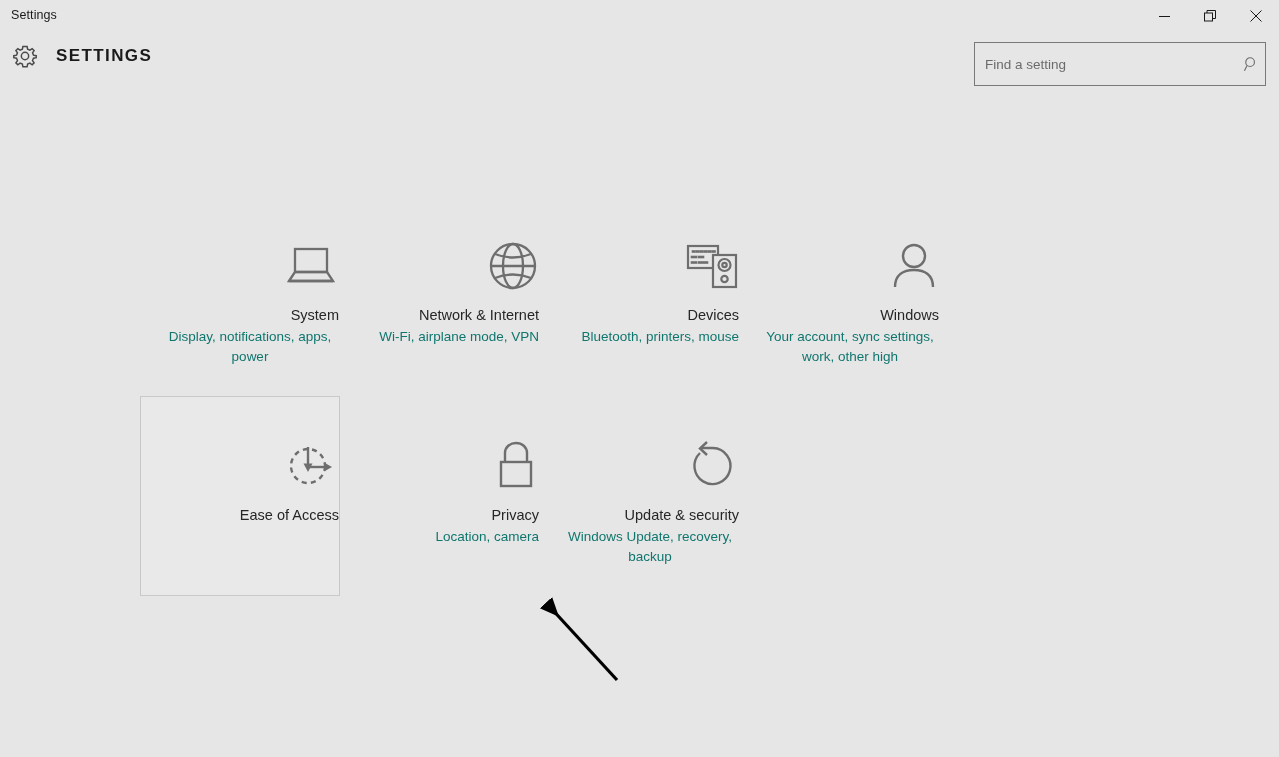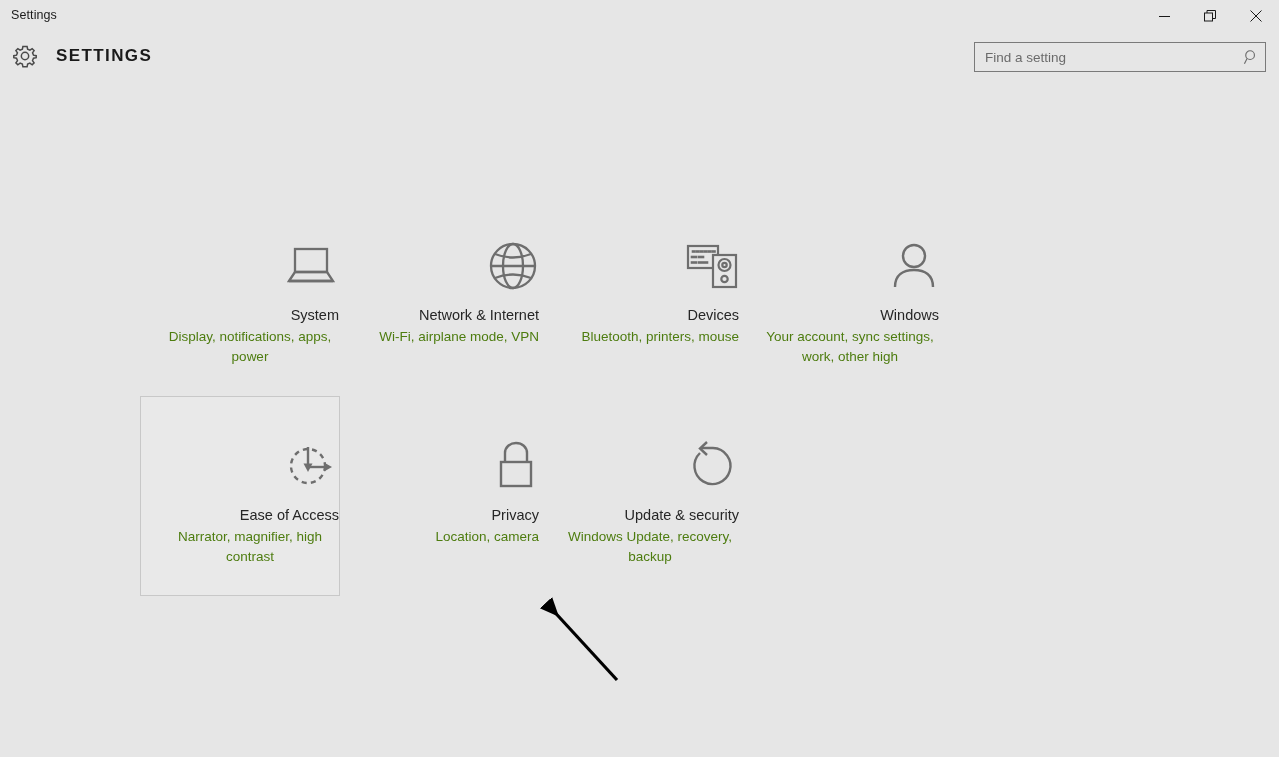--- a/index.html
+++ b/index.html
@@ -32,21 +32,21 @@
     position:absolute; left:0; top:32px; width:1279px; height:48px;
   }
   .gear-wrap{
     position:absolute; left:11px; top:10px; width:28px; height:28px;
   }
   .page-title{
     position:absolute; left:56px; top:14px;
     font-size:17px; font-weight:bold; letter-spacing:1.4px; color:#1a1a1a;
   }
   .search-box{
-    position:absolute; left:974px; top:10px; width:292px; height:30px;
+    position:absolute; left:974px; top:10px; width:292px; height:44px;
     border:1px solid #7a7a7a; background:#e6e6e6;
     display:flex; align-items:center;
   }
   .search-input{
     flex:1; height:28px; border:none; outline:none; background:transparent;
     font-family:"Liberation Sans", sans-serif; font-size:13.5px; color:#1a1a1a;
     padding-left:10px;
   }
   .search-input::placeholder{ color:#6b6b6b; opacity:1; }
   .search-icon{ width:28px; display:flex; align-items:center; justify-content:center; }
@@ -60,21 +60,21 @@
   .tile.hovered{ border-color:#c8c8c8; background:#e9e9e9; }
   .tile .icon{
     height:62px; display:flex; align-items:center; justify-content:center;
     margin-bottom:9px;
   }
   .tile .name{
     font-size:14.5px; color:#262626; text-align:center; line-height:19px;
     margin-bottom:2px;
   }
   .tile .desc{
-    font-size:13.5px; color:#4d7c0f; text-align:center; line-height:20px;
+    font-size:13.5px; color:#0f766e; text-align:center; line-height:20px;
     max-width:178px;
   }
 
   
   .grid-row1{ position:absolute; left:140px; top:196px; width:1000px; display:flex; }
   .grid-row2{ position:absolute; left:140px; top:396px; width:1000px; display:flex; }
 
   
   .annot{ position:absolute; left:0; top:0; width:1279px; height:757px; pointer-events:none; }
 </style>
@@ -199,21 +199,20 @@
     <div class="icon">
       <svg width="54" height="50" viewBox="0 0 54 50" fill="none" stroke="#6e6e6e" stroke-width="2.4">
         <circle cx="23" cy="25" r="17" stroke-dasharray="5 4.3"></circle>
         <line x1="23" y1="6" x2="23" y2="26"></line>
         <polygon points="23,31 18.5,22.5 27.5,22.5" fill="#6e6e6e" stroke="none"></polygon>
         <path d="M23 26 L41 26"></path>
         <polygon points="47,26 39,21.5 39,30.5" fill="#6e6e6e" stroke="none"></polygon>
       </svg>
     </div>
     <div class="name">Ease of Access</div>
-    <div class="desc">Narrator, magnifier, high contrast</div>
   </div>
 
   <div class="tile">
     <div class="icon">
       <svg width="46" height="52" viewBox="0 0 46 52" fill="none" stroke="#6e6e6e" stroke-width="2.4">
         <path d="M12 22 L12 13 C12 7 17 3 23 3 C29 3 34 7 34 13 L34 22"></path>
         <rect x="8" y="22" width="30" height="24"></rect>
       </svg>
     </div>
     <div class="name">Privacy</div>

